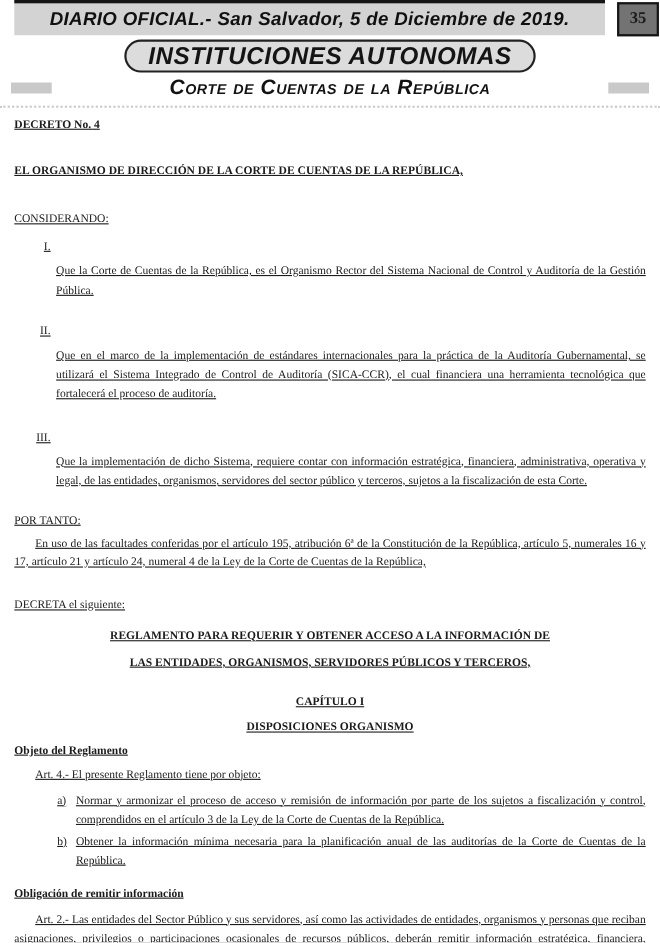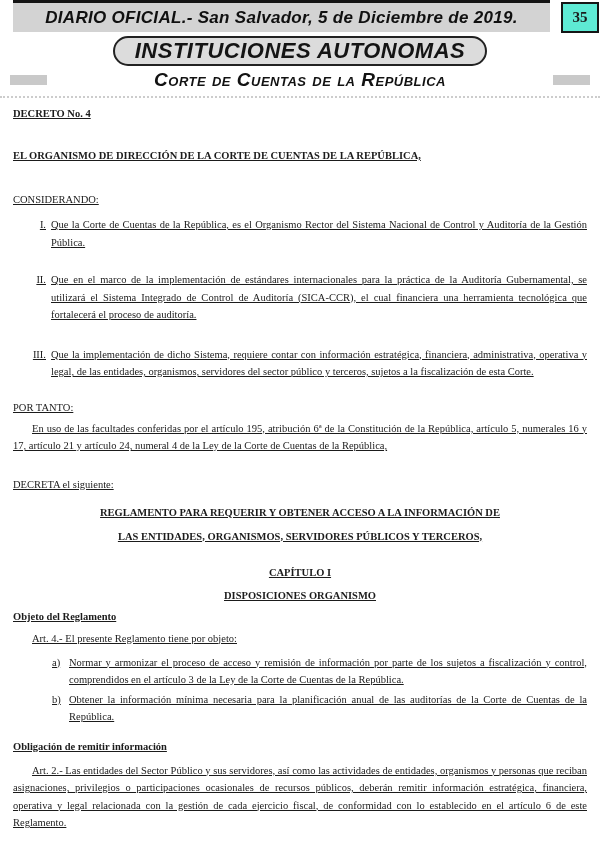--- a/index.html
+++ b/index.html
@@ -26,21 +26,21 @@
     border-top:3px solid var(--rule-black);
     display:flex;align-items:center;justify-content:center;
   }
   .masthead span{
     font-family:"Liberation Sans","DejaVu Sans",sans-serif;
     font-weight:bold;font-style:italic;font-size:17px;letter-spacing:.3px;
     color:#101010;white-space:nowrap;
   }
   .page-number-box{
     position:absolute;left:561px;top:2px;width:34px;height:27px;
-    background:#5eead4;border:2px solid var(--rule-black);
+    background:#737373;border:2px solid var(--rule-black);
     display:flex;align-items:center;justify-content:center;
     font-size:15px;font-weight:bold;
   }
   .section-pill{
     position:absolute;left:113px;top:36px;width:374px;height:30px;
     background:var(--pill-gray);
     border:2.5px solid #222;border-radius:18px;
     display:flex;align-items:flex-start;justify-content:center;
     box-sizing:border-box;
   }
@@ -72,21 +72,21 @@
     font-size:10.5px;line-height:13px;text-decoration:underline;
   }
   .doc p{margin:0;}
   .bold{font-weight:bold;}
   .just{text-align:justify;line-height:17.5px;}
   .indent{text-indent:19px;}
   .sub-heading{font-weight:bold;margin-left:19px;}
   .center{text-align:center;font-weight:bold;}
   .roman-item{display:flex;line-height:17.5px;}
   .roman-item .marker{flex:none;width:18px;margin-left:15px;text-align:right;}
-  .roman-item .itext{flex:1;margin-left:5px;text-align:justify;}
+  .roman-item .itext{flex:1;margin-left:5px;text-align:justify;margin-top:22px;}
   .letter-item{display:flex;line-height:17.5px;}
   .letter-item .marker{flex:none;width:12px;margin-left:39px;text-align:left;}
   .letter-item .itext{flex:1;margin-left:5px;text-align:justify;}
 </style>
 </head>
 <body>
 
 <div class="page">
 
   <header class="page-header">

